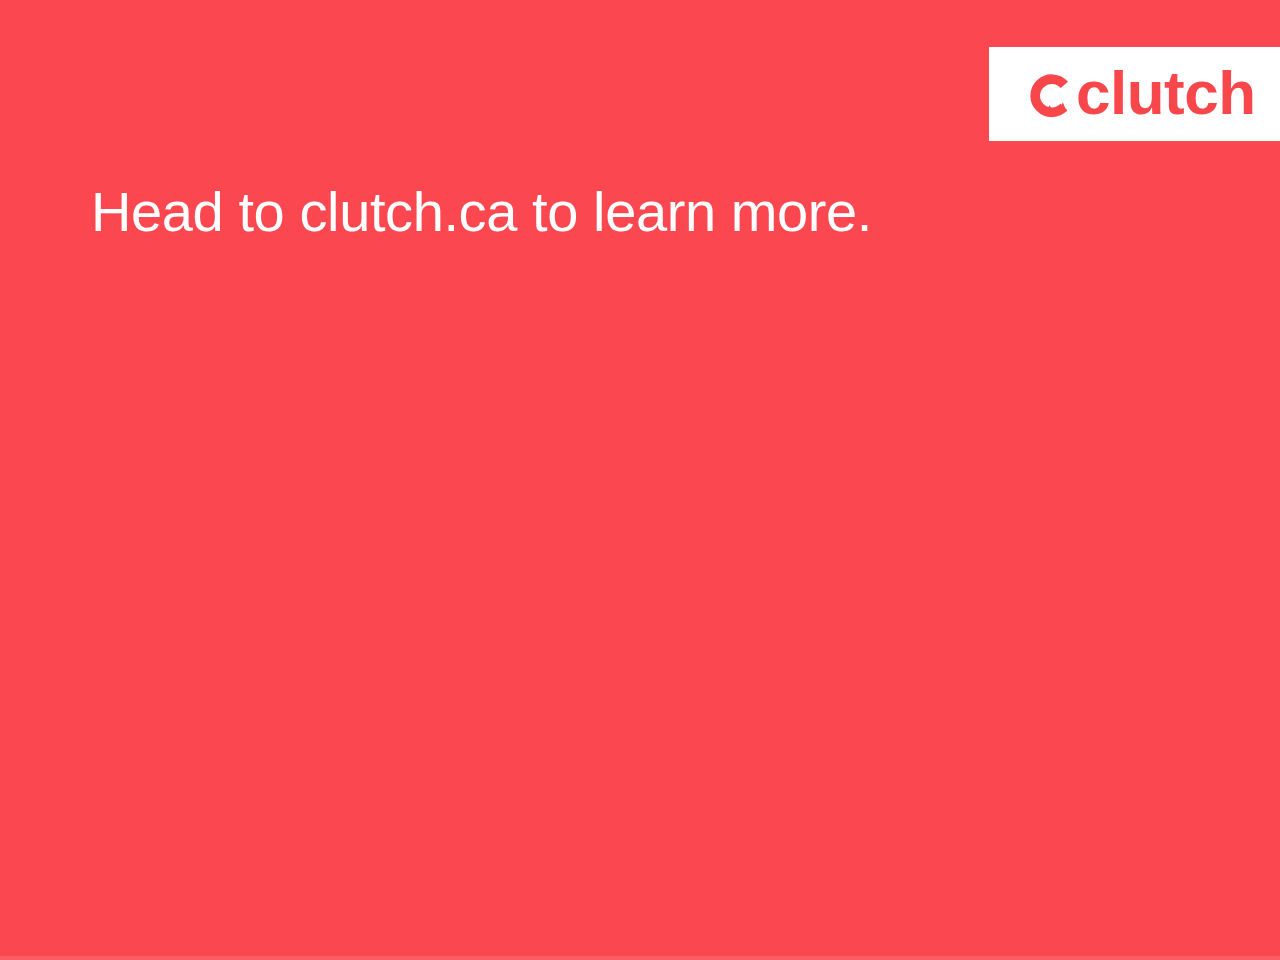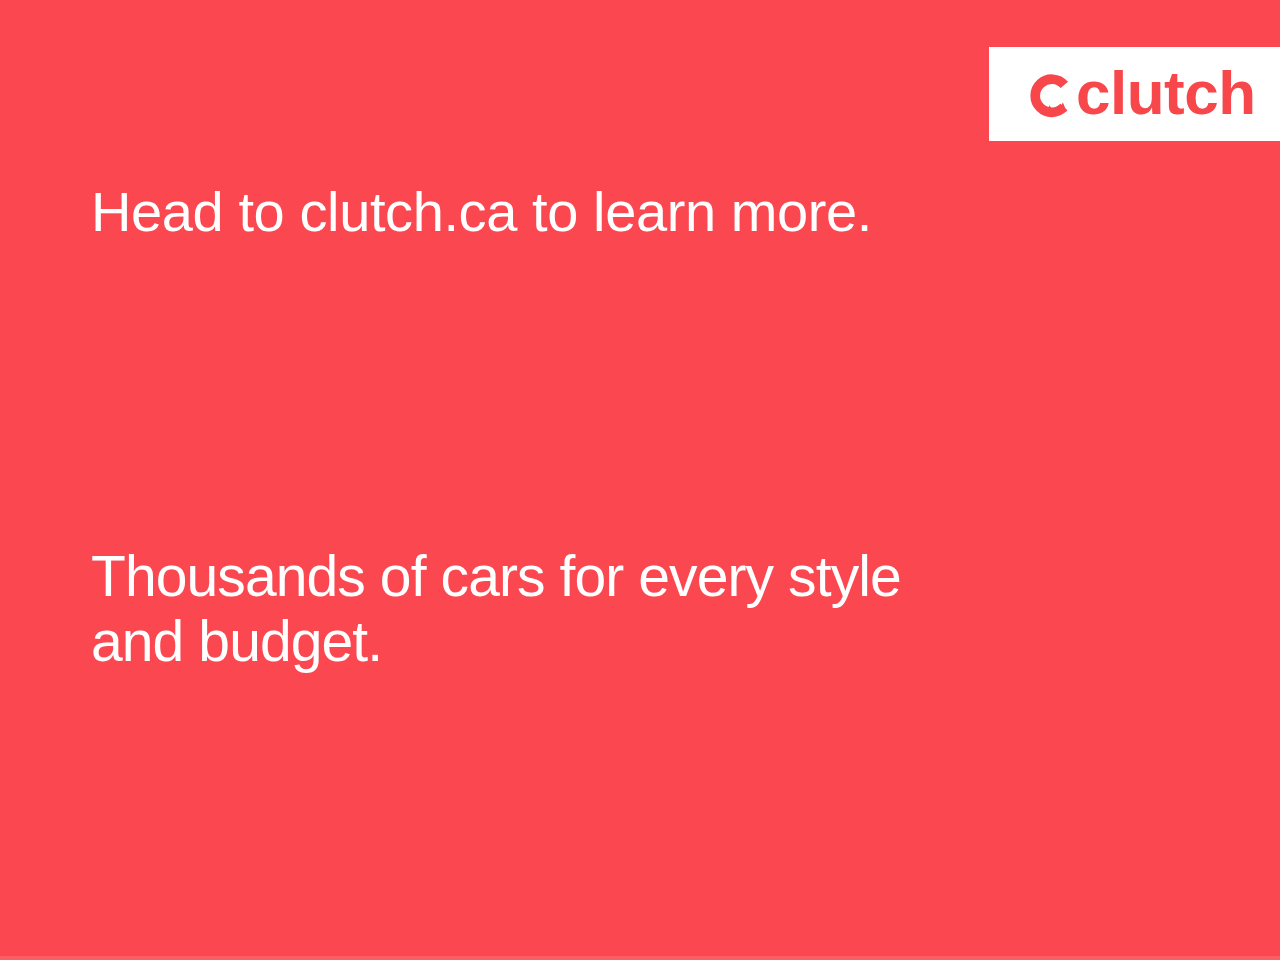--- a/index.html
+++ b/index.html
@@ -127,20 +127,16 @@
         <polygon points="76,64 84,84 66,80" fill="#f8474b"></polygon>
       </svg>
 
       <span id="logo-wordmark">clutch</span>
     </div>
   </div>
 
   <div id="eyebrow">Head to clutch.ca to learn more.</div>
 
 
-  <div id="subtitle">
-    <span class="subtitle-line">Thousands of cars for every style</span>
-    <span class="subtitle-line">and budget.</span>
-  </div>
 
   <div id="bottom-edge-strip"></div>
 
 </div>
 
 </body></html>

